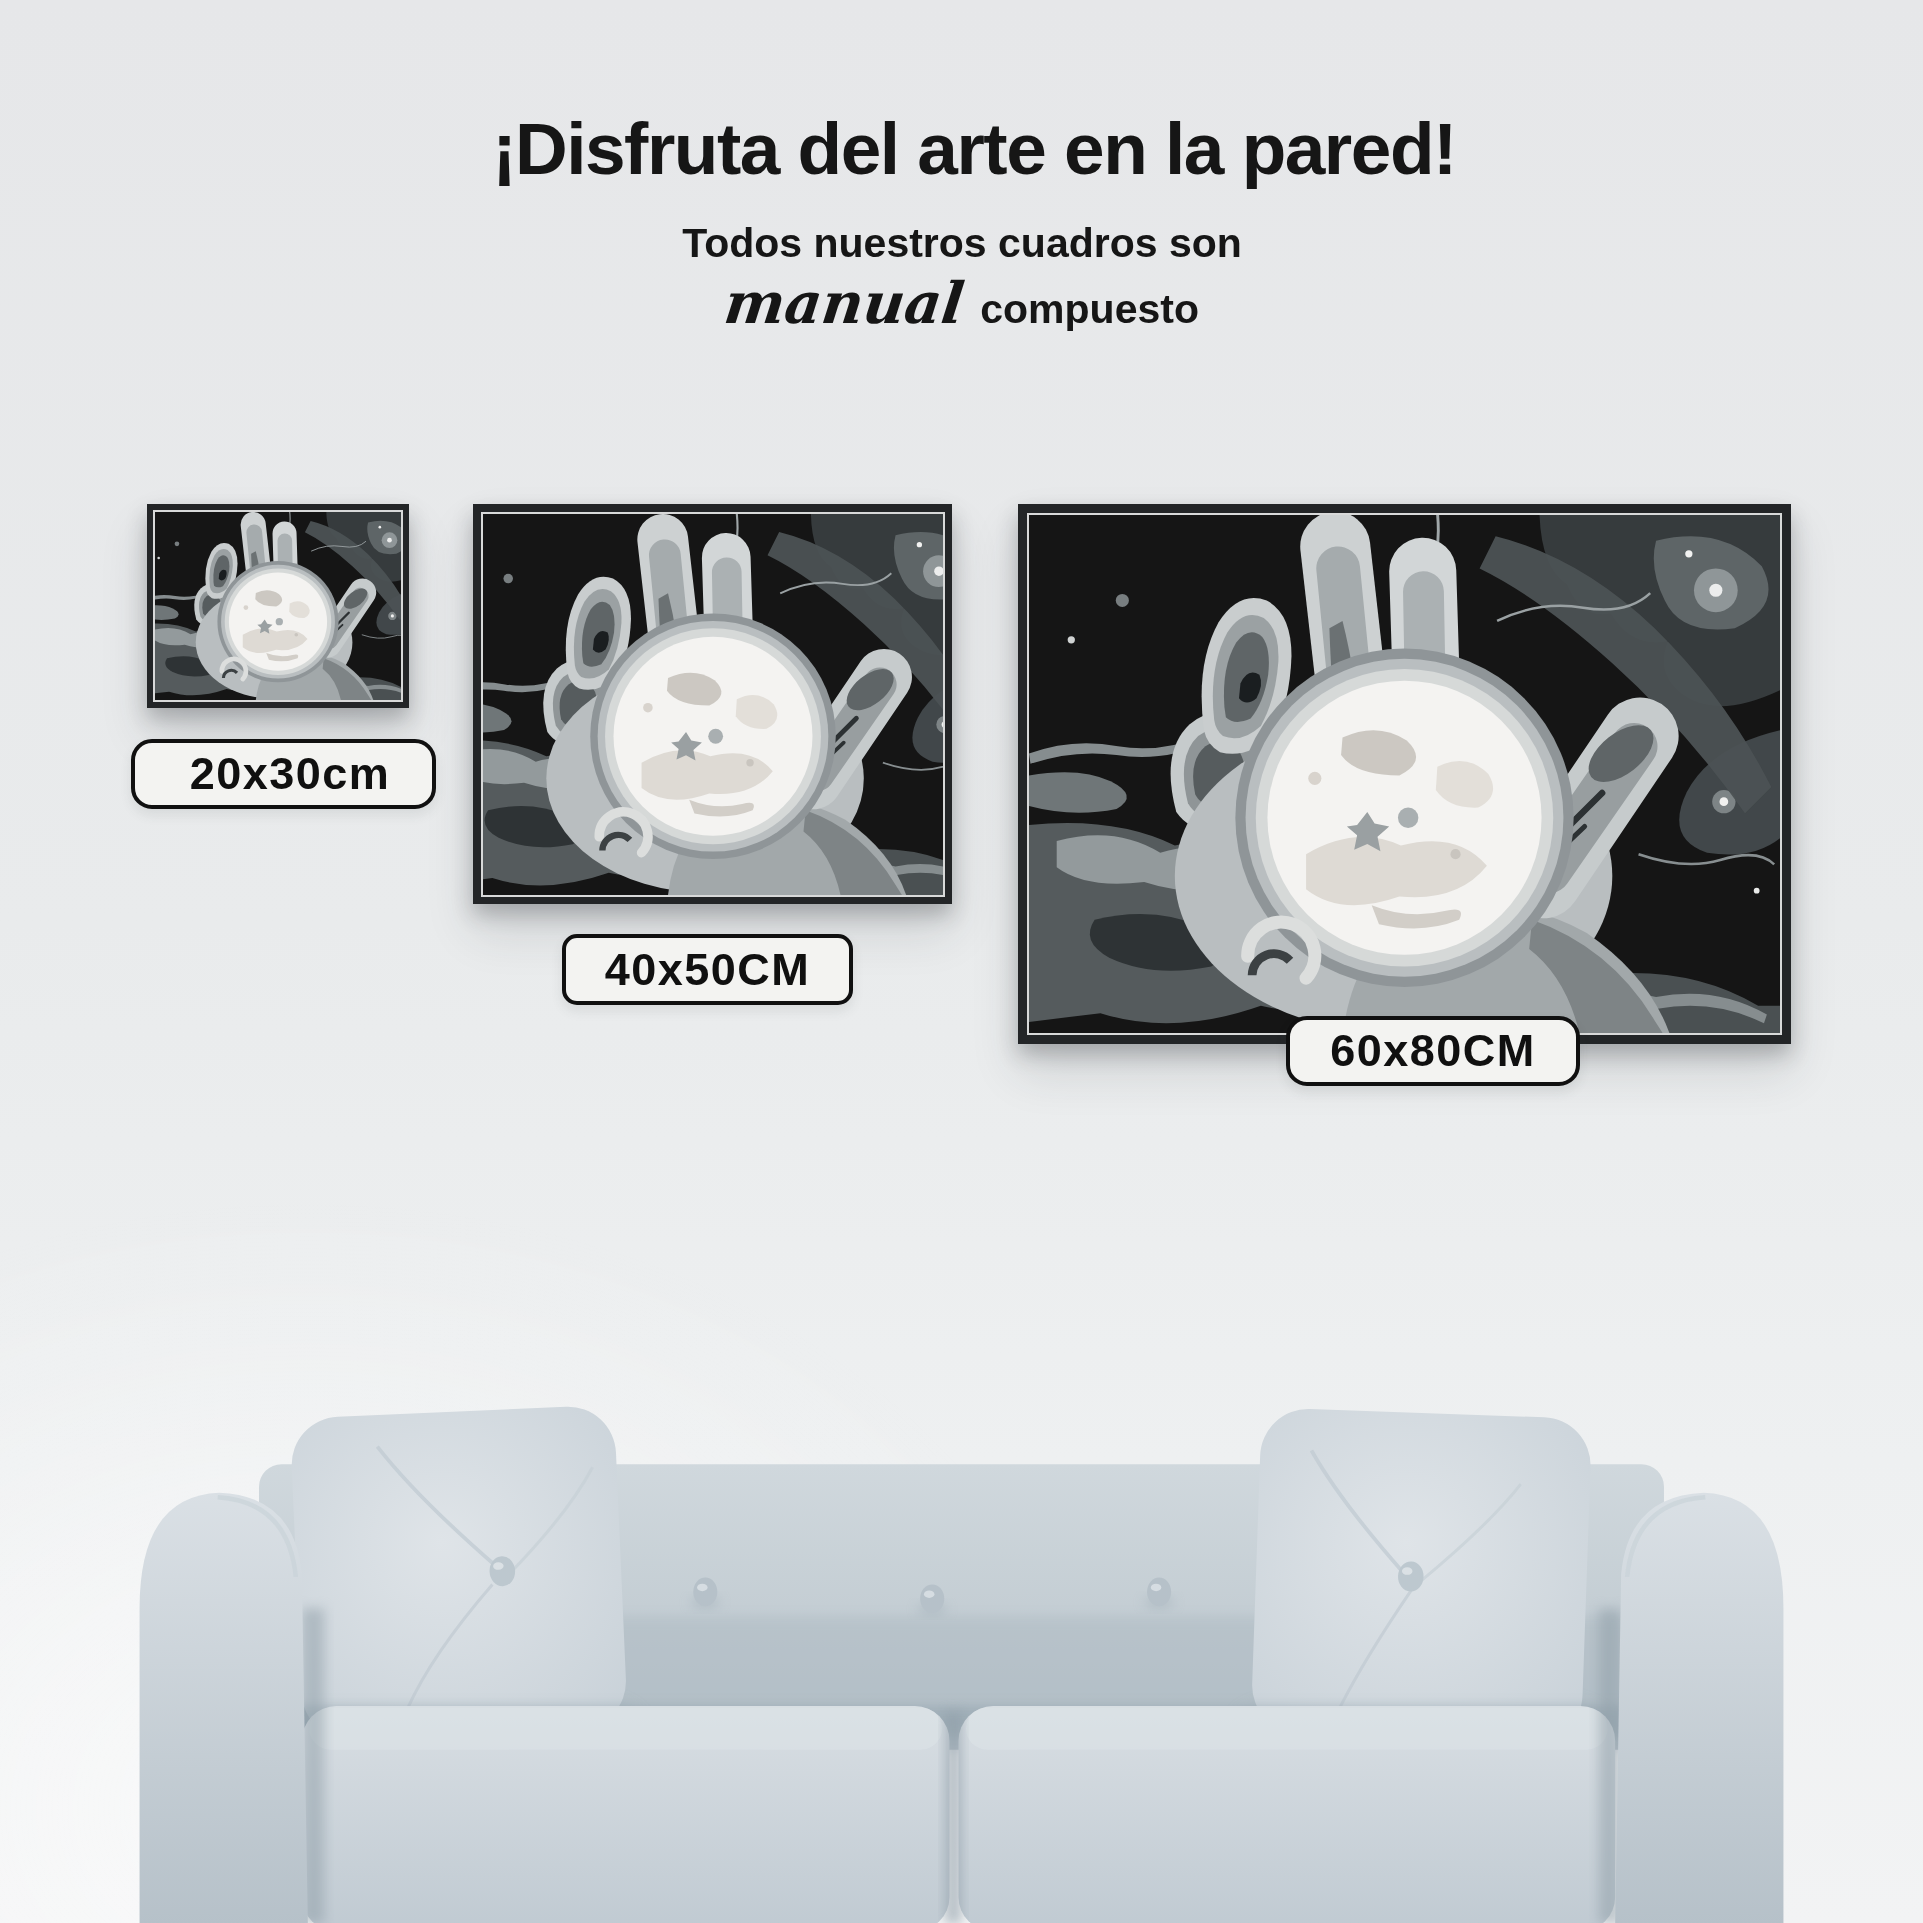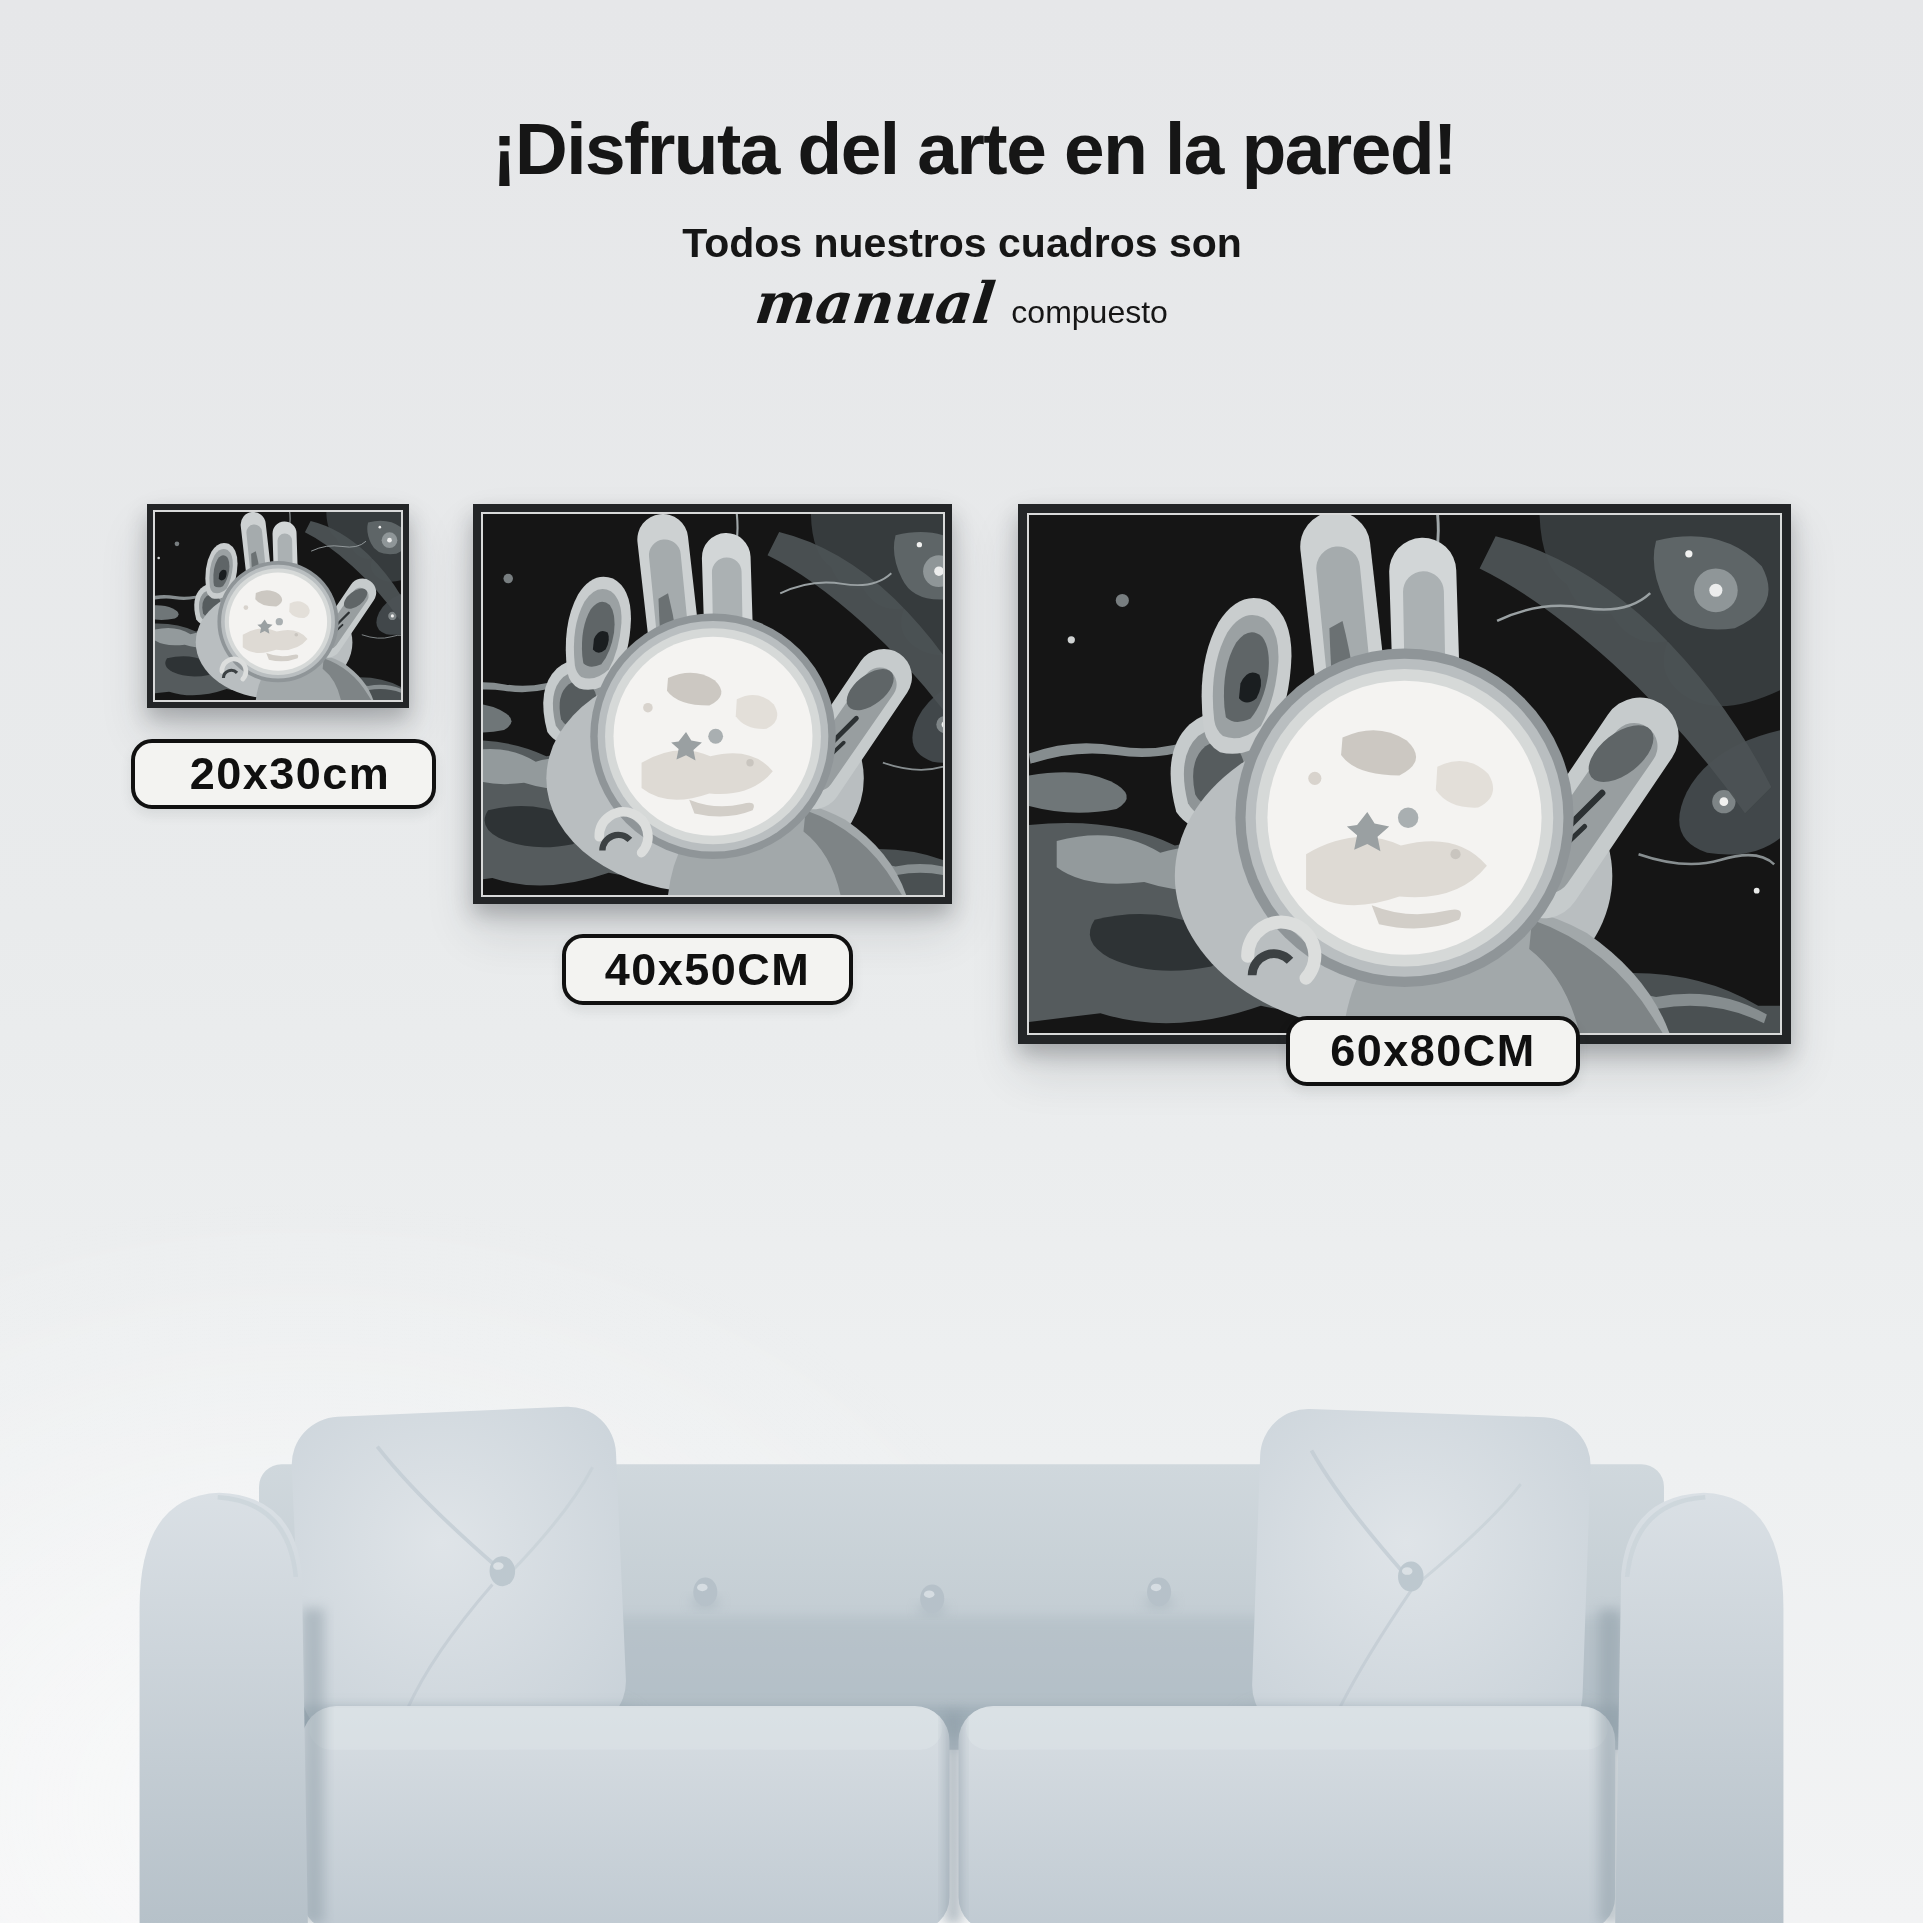--- a/index.html
+++ b/index.html
@@ -12,41 +12,41 @@
   }
   .hdr{position:absolute;left:0;top:0;width:1924px;text-align:center;color:var(--ink,#161616);}
   .title{position:absolute;left:12px;top:107px;width:1924px;margin:0;
     font-size:73px;font-weight:bold;letter-spacing:-1.5px;color:var(--ink,#161616);}
   .subtitle{position:absolute;left:0;top:220px;width:1924px;margin:0;
     font-size:41px;font-weight:bold;color:var(--ink,#161616);}
   .tagline{position:absolute;left:0;top:269px;width:1924px;margin:0;
     display:flex;justify-content:center;align-items:baseline;gap:16.5px;color:var(--ink,#161616);}
   .script{font-family:"DejaVu Serif","Liberation Serif",serif;font-style:italic;font-weight:bold;
     font-size:57px;transform:skewX(-7deg);display:inline-block;}
-  .rest{font-size:32px;font-weight:normal;}
+  .rest{font-size:41px;font-weight:bold;}
 
   .frame{position:absolute;background:var(--frame-wood,#232527);
     box-shadow:0 10.5px 19.5px rgba(45,50,55,.28), 0 27px 45px rgba(45,50,55,.14);}
   .canvas{position:absolute;background:var(--canvas-bg,#151515);
     border:2.3px solid var(--frame-mat-line,#d8d9d9);overflow:hidden;}
   .canvas svg{position:absolute;left:0;top:0;width:100%;height:100%;display:block;}
   .frame-small{left:147px;top:504px;width:262px;height:204px;}
   .frame-small .canvas{left:6px;top:6px;right:6px;bottom:6px;}
   .frame-medium{left:473px;top:504px;width:479px;height:400px;}
   .frame-medium .canvas{left:7.5px;top:7.5px;right:7.5px;bottom:7.5px;}
   .frame-large{left:1018px;top:504px;width:773px;height:540px;}
   .frame-large .canvas{left:9px;top:9px;right:9px;bottom:9px;}
 
   .size-label{position:absolute;display:flex;align-items:center;justify-content:center;
     background:var(--label-bg,#f3f3f1);border:4.5px solid var(--label-border,#101010);
     border-radius:21px;color:var(--label-border,#101010);
     font-size:45px;font-weight:bold;letter-spacing:1.5px;
     box-shadow:0 6px 12px rgba(60,65,70,.10);}
   .lbl-small{left:131px;top:739px;width:284px;height:62px;padding-left:13px;}
-  .lbl-medium{left:562px;top:934px;width:283px;height:63px;}
+  .lbl-medium{left:562px;top:934px;width:283px;height:63px;border-radius:15px;}
   .lbl-large{left:1257px;top:1016px;width:286px;height:62px;margin-left:29px;}
 
   .sofa{position:absolute;left:105px;top:1383px;width:1713px;height:541px;}
   .defs-hidden{position:absolute;width:0;height:0;overflow:hidden;}
 </style>
 </head>
 <body>
 
 <svg class="defs-hidden" aria-hidden="true">
   <defs>

